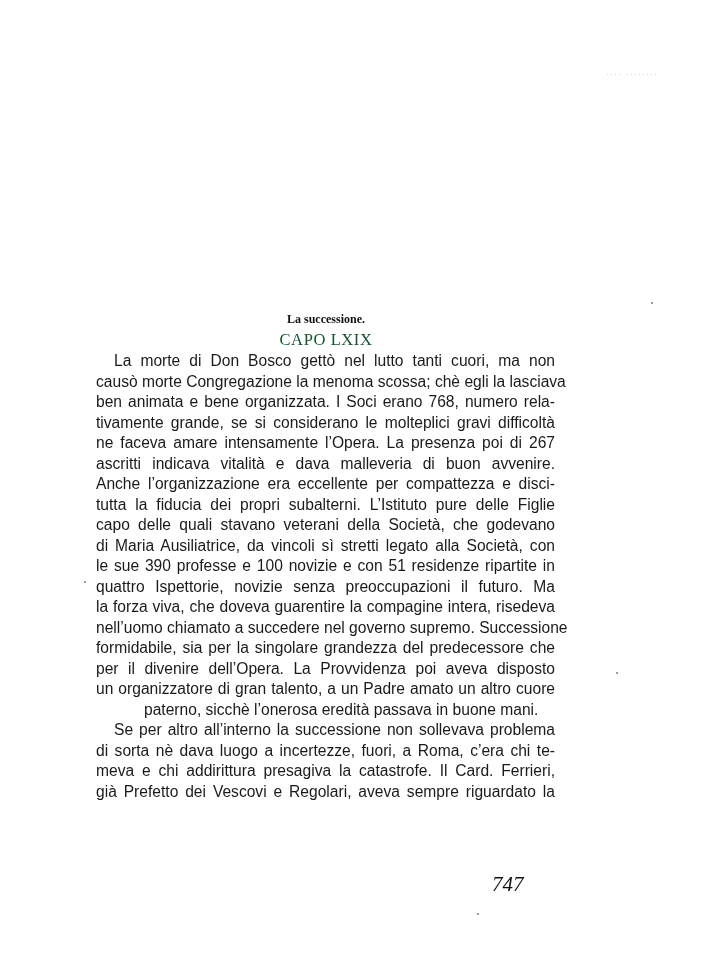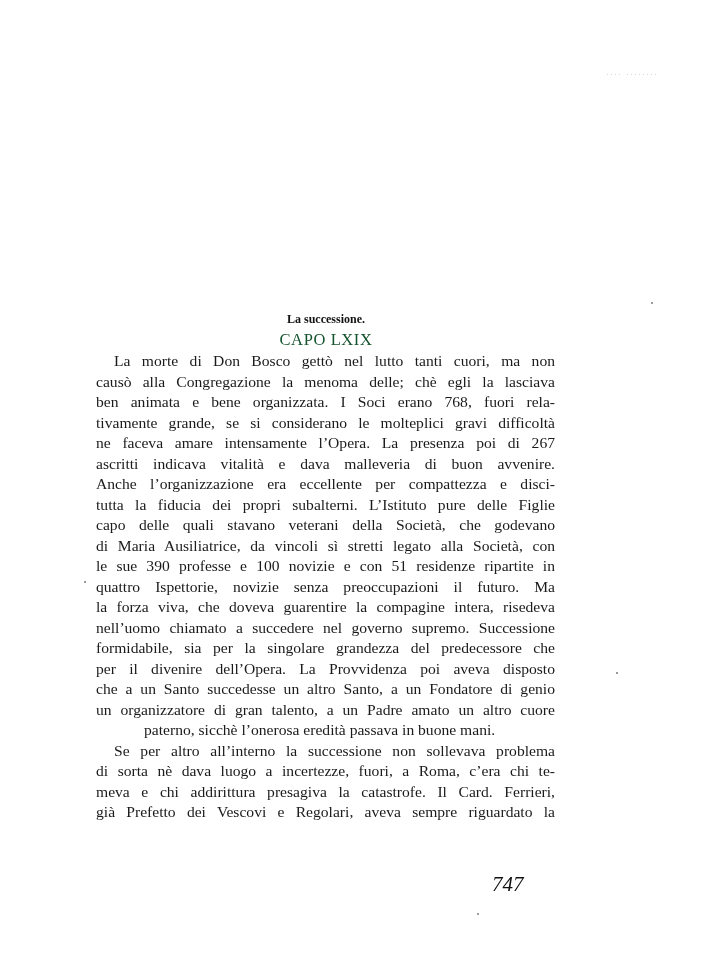--- a/index.html
+++ b/index.html
@@ -52,21 +52,21 @@
       font-family: "Liberation Serif", serif;
       font-weight: bold;
       font-size: 12px;
       color: #111;
     }
     .body-text {
       position: absolute;
       left: 96px;
       top: 351px;
       width: 459px;
-      font-family: Liberation Serif, serif;
+      font-family: Liberation Sans, sans-serif;
       font-size: 15.6px;
       line-height: 20.5px;
       color: #1a1a1a;
     }
     .line {
       display: block;
       white-space: nowrap;
       text-align: justify;
       text-align-last: justify;
       height: 20.5px;
@@ -100,36 +100,35 @@
 
 <div class="page">
   <div class="speckle">···· ········</div>
 
   <div class="chapter-number">CAPO LXIX</div>
   <div class="chapter-title">La successione.</div>
 
   <div class="body-text">
 
     <span class="line indent">La morte di Don Bosco gettò nel lutto tanti cuori, ma non</span>
-    <span class="line">causò alla Congregazione la menoma delle; chè egli la lasciava</span>
-    <span class="line">ben animata e bene organizzata. I Soci erano 768, fuori rela-</span>
+    <span class="line">causò morte Congregazione la menoma scossa; chè egli la lasciava</span>
+    <span class="line">ben animata e bene organizzata. I Soci erano 768, numero rela-</span>
     <span class="line">tivamente grande, se si considerano le molteplici gravi difficoltà</span>
     <span class="line">ne faceva amare intensamente l’Opera. La presenza poi di 267</span>
     <span class="line">ascritti indicava vitalità e dava malleveria di buon avvenire.</span>
     <span class="line">Anche l’organizzazione era eccellente per compattezza e disci-</span>
     <span class="line">tutta la fiducia dei propri subalterni. L’Istituto pure delle Figlie</span>
     <span class="line">capo delle quali stavano veterani della Società, che godevano</span>
     <span class="line">di Maria Ausiliatrice, da vincoli sì stretti legato alla Società, con</span>
     <span class="line">le sue 390 professe e 100 novizie e con 51 residenze ripartite in</span>
     <span class="line">quattro Ispettorie, novizie senza preoccupazioni il futuro. Ma</span>
     <span class="line">la forza viva, che doveva guarentire la compagine intera, risedeva</span>
     <span class="line">nell’uomo chiamato a succedere nel governo supremo. Successione</span>
     <span class="line">formidabile, sia per la singolare grandezza del predecessore che</span>
     <span class="line">per il divenire dell’Opera. La Provvidenza poi aveva disposto</span>
-    <span class="line">che a un Santo succedesse un altro Santo, a un Fondatore di genio</span>
     <span class="line">un organizzatore di gran talento, a un Padre amato un altro cuore</span>
     <span class="line last">paterno, sicchè l’onerosa eredità passava in buone mani.</span>
 
     <span class="line indent">Se per altro all’interno la successione non sollevava problema</span>
     <span class="line">di sorta nè dava luogo a incertezze, fuori, a Roma, c’era chi te-</span>
     <span class="line">meva e chi addirittura presagiva la catastrofe. Il Card. Ferrieri,</span>
     <span class="line">già Prefetto dei Vescovi e Regolari, aveva sempre riguardato la</span>
   </div>
 
   <div class="page-number">747</div>

